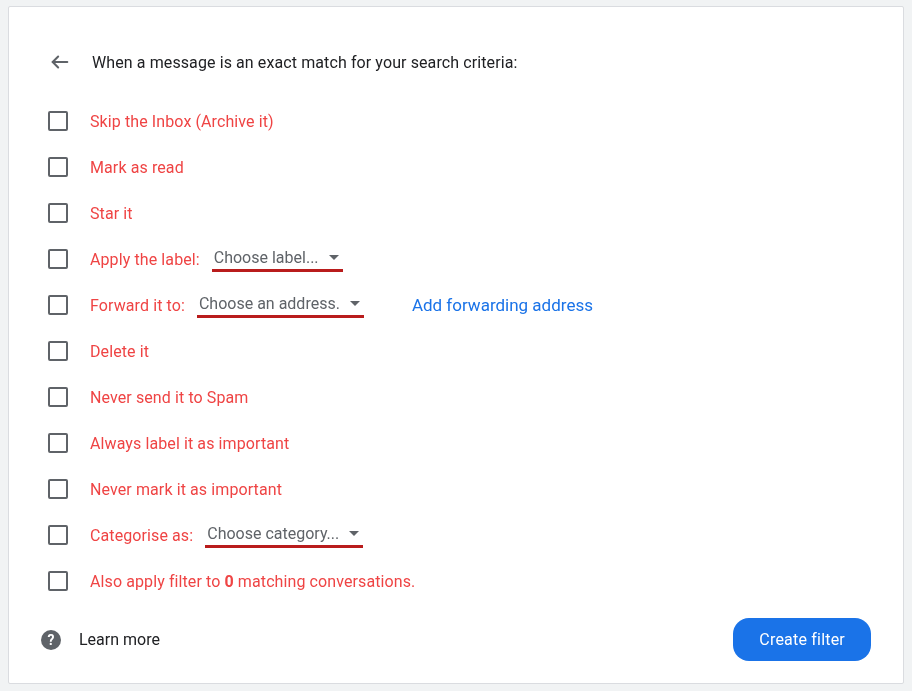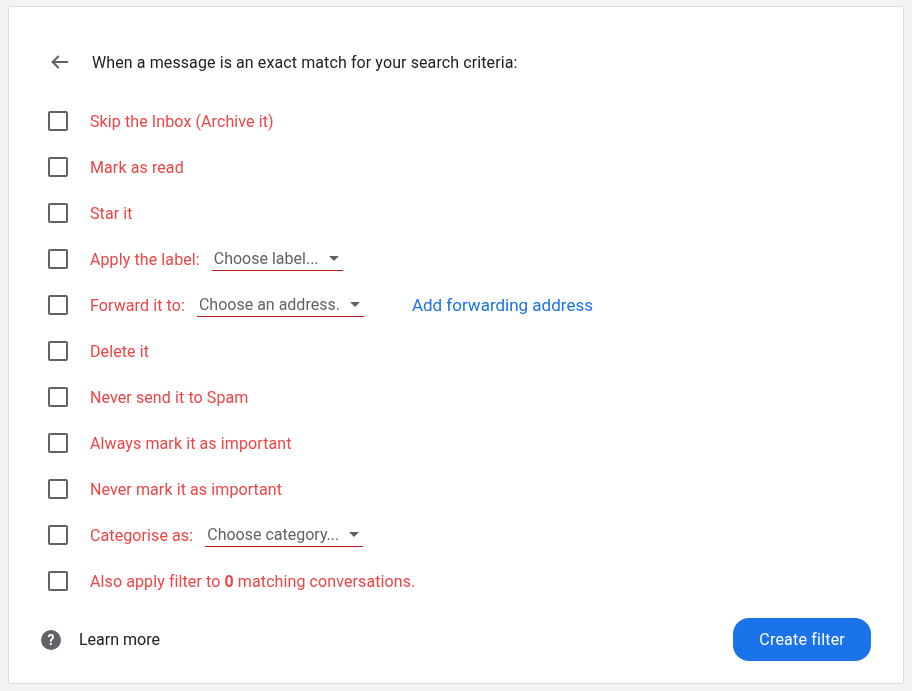--- a/index.html
+++ b/index.html
@@ -67,21 +67,21 @@
       letter-spacing: 0.1px;
     }
     .inline-group {
       display: flex;
       align-items: center;
       gap: 8px;
     }
     .dropdown {
       display: inline-flex;
       align-items: center;
-      border-bottom: 1px solid #b91c1c;
+      border-bottom: 3px solid #b91c1c;
       cursor: pointer;
       padding: 2px 4px 2px 2px;
       margin-left: 4px;
     }
     .dropdown-label {
       font-size: 16px;
       color: #5f6368;
       margin-right: 10px;
     }
     .dropdown-caret {
@@ -204,21 +204,21 @@
       <span class="option-label">Delete it</span>
     </div>
 
     <div class="option-row">
       <div class="checkbox"></div>
       <span class="option-label">Never send it to Spam</span>
     </div>
 
     <div class="option-row">
       <div class="checkbox"></div>
-      <span class="option-label">Always mark it as important</span>
+      <span class="option-label">Always label it as important</span>
     </div>
 
     <div class="option-row">
       <div class="checkbox"></div>
       <span class="option-label">Never mark it as important</span>
     </div>
 
     <div class="option-row">
       <div class="checkbox"></div>
       <div class="inline-group">

